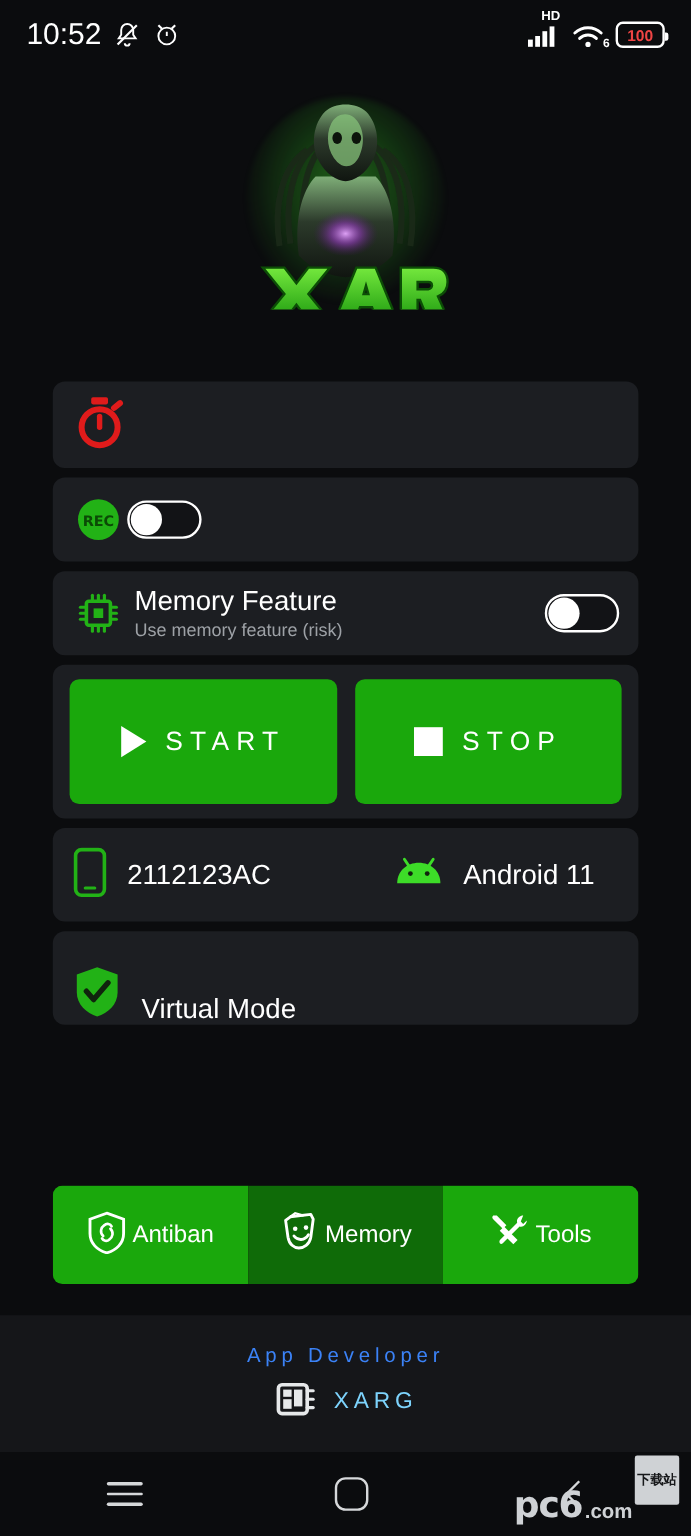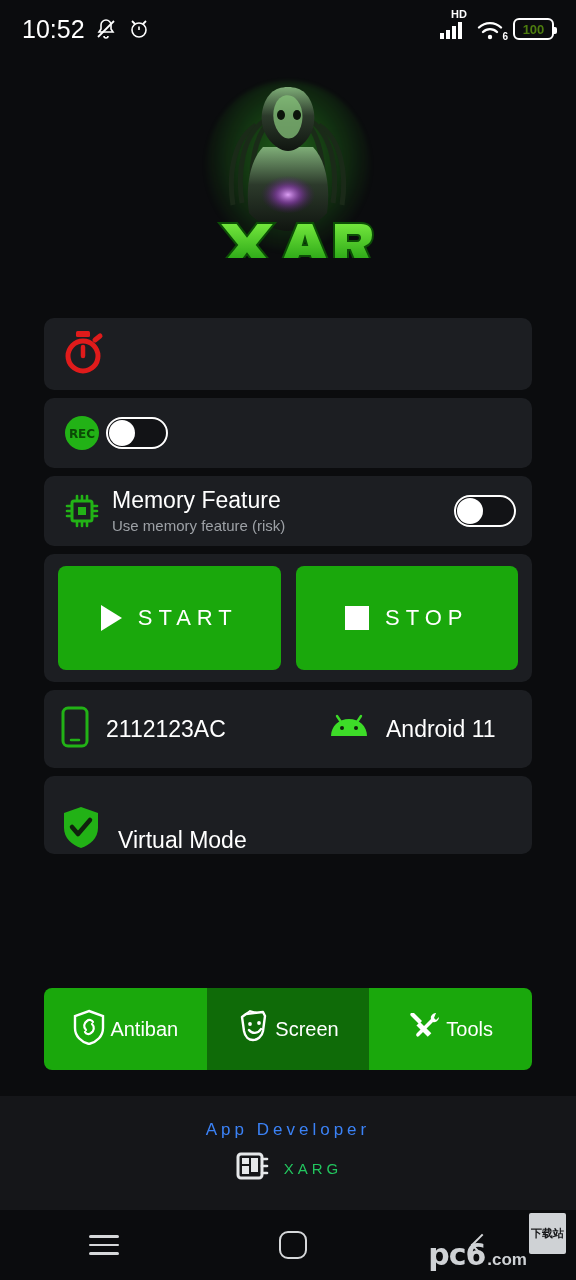--- a/index.html
+++ b/index.html
@@ -18,21 +18,21 @@
     padding: 0 22px 0 22px;
     color: #ffffff;
   }
   .sb-left { display: flex; align-items: center; gap: 9px; }
   .sb-time { font-size: 25px; letter-spacing: 0px; color: #fff; }
   .sb-right { display: flex; align-items: flex-end; gap: 9px; }
   .sb-ico { display: inline-flex; align-items: center; }
   .batt {
     width: 41px; height: 22px; border: 2px solid #fff; border-radius: 6px;
     display: flex; align-items: center; justify-content: center;
-    font-size: 13px; font-weight: bold; color: #4d7c0f; position: relative;
+    font-size: 13px; font-weight: bold; color: #ef4444; position: relative;
   }
   .batt:after {
     content: ""; position: absolute; right: -5px; top: 7px;
     width: 3px; height: 7px; background: #fff; border-radius: 0 2px 2px 0;
   }
   .hd-wrap { position: relative; display: inline-flex; align-items: flex-end; }
   .hd-lbl { position: absolute; top: -12px; left: 12px; font-size: 11px; font-weight: bold; color:#fff;}
 
   
   .logo-area {
@@ -117,21 +117,21 @@
 
   
   .footer {
     position: absolute; left: 0; right: 0; top: 1096px;
     height: 114px; background: #151619;
     display: flex; flex-direction: column; align-items: center; justify-content: center;
     gap: 10px;
   }
   .foot-title { font-size: 17px; color: #3b82f6; letter-spacing: 4px; }
   .foot-dev { display: flex; align-items: center; gap: 14px; }
-  .foot-name { font-size: 15px; color: #22c55e; letter-spacing: 4px; }
+  .foot-name { font-size: 19px; color: #7dd3fc; letter-spacing: 4px; }
 
   
   .androidnav {
     position: absolute; left: 10px; right: 0; bottom: 0; height: 70px;
     background: #0b0c0e; display: flex; align-items: center;
   }
   .anav-item { width: 192px; display: flex; align-items: center; justify-content: center; cursor: pointer; }
   .hamb { width: 30px; }
   .hamb span { display: block; height: 2.5px; background: #d6d8da; margin: 6px 0; border-radius: 2px; }
   .home-sq { width: 28px; height: 28px; border: 2.5px solid #d6d8da; border-radius: 9px; }
@@ -367,21 +367,21 @@
   <div class="navbtn active">
     <span>
       <svg width="34" height="36" viewBox="0 0 34 36">
         <path d="M9 5 L26 3 L28 7 L26 22 C25 28 20 31 16 31 C12 31 8 28 7 22 L5 8 Z" fill="none" stroke="#fff" stroke-width="2.4" stroke-linejoin="round"></path>
         <circle cx="13" cy="15" r="1.9" fill="#fff"></circle>
         <circle cx="22" cy="14" r="1.9" fill="#fff"></circle>
         <path d="M12 21 C15 25 21 25 24 20" fill="none" stroke="#fff" stroke-width="2.4" stroke-linecap="round"></path>
         <path d="M9 5 L13 2 L20 4" fill="none" stroke="#fff" stroke-width="2"></path>
       </svg>
     </span>
-    <span class="nav-lbl">Screen</span>
+    <span class="nav-lbl">Memory</span>
   </div>
 
   <div class="navbtn">
     <span>
       <svg width="34" height="36" viewBox="0 0 34 36">
         <path d="M6 4 L14 12 L11 15 L3 7 C2 6 2 5 3 4 Z" fill="#fff"></path>
         <rect x="12" y="13" width="16" height="5" transform="rotate(45 12 13)" fill="#fff"></rect>
         <path d="M28 4 C25 4 22 7 23 10 L9 24 C7 26 9 29 11 27 L25 13 C28 14 31 11 31 8 L28 11 L26 9 Z" fill="#fff"></path>
       </svg>
     </span>

